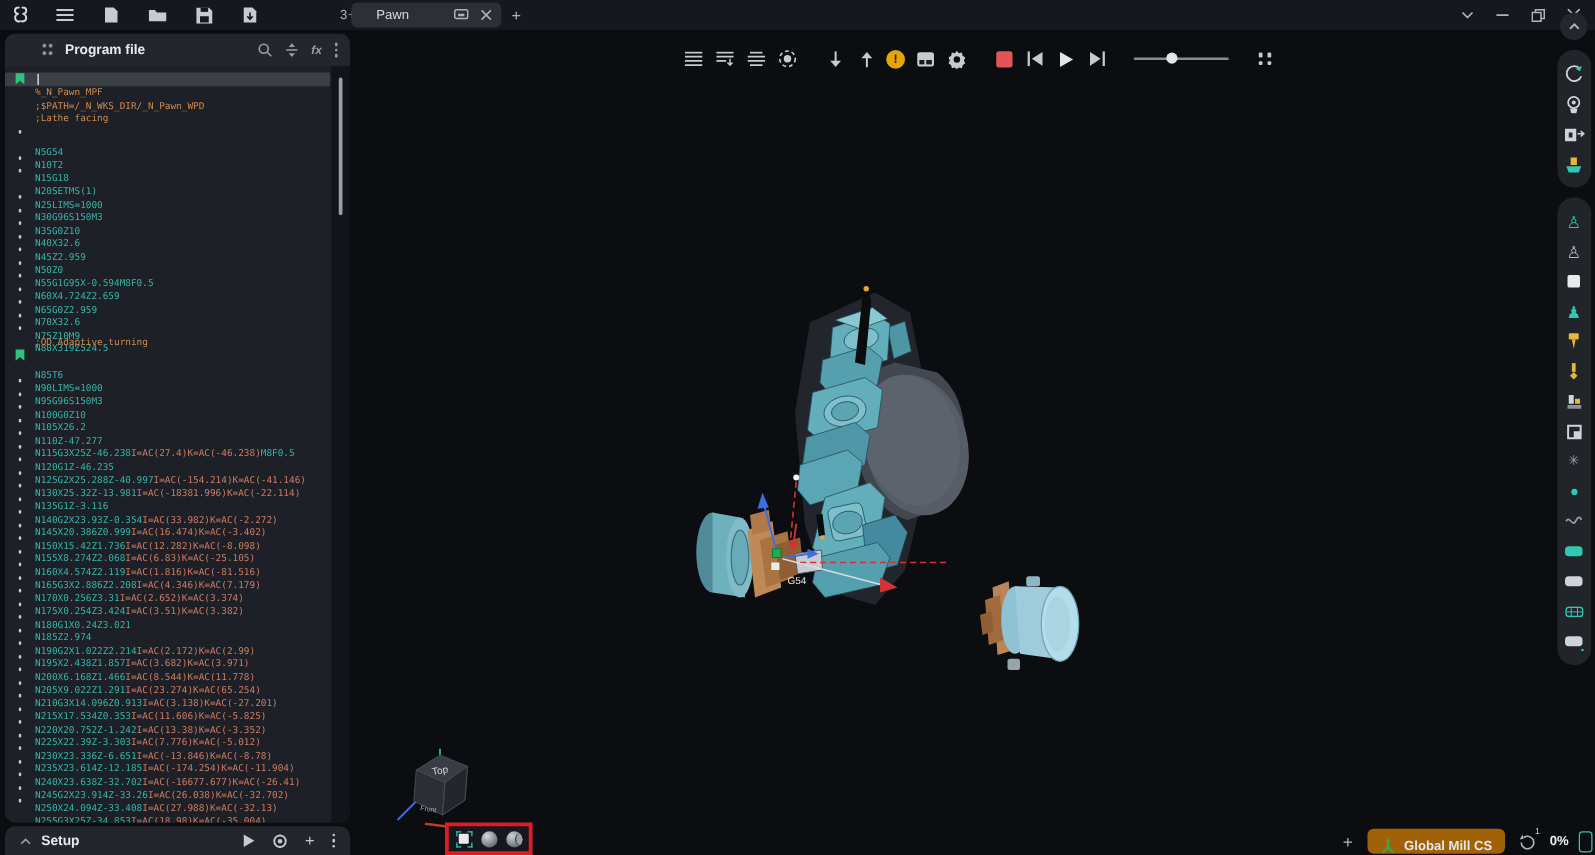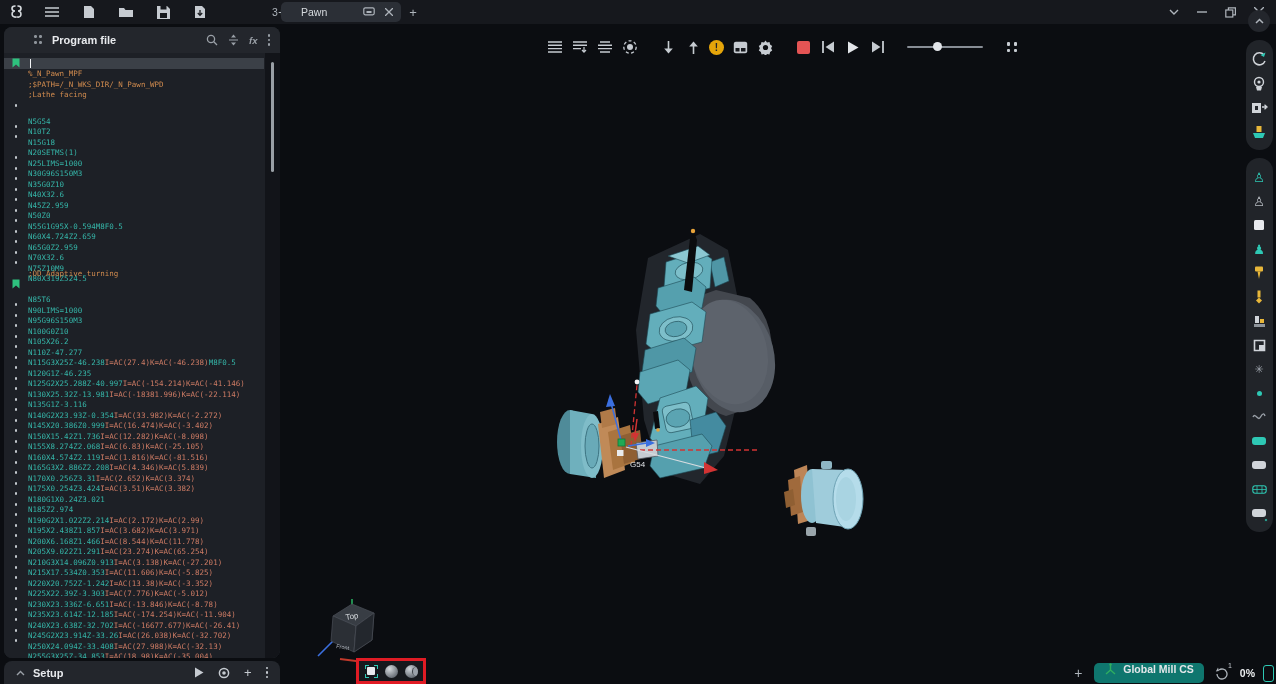--- a/index.html
+++ b/index.html
@@ -77,21 +77,21 @@
   .rsb-circle { width:22px; height:22px; border-radius:50%; background:#23262c; color:#aeb4bb; display:flex; align-items:center; justify-content:center; margin-bottom:8px; }
   .rsb-pill { width:27px; background:#212429; border-radius:13px; display:flex; flex-direction:column; align-items:center; padding:7px 0; margin-bottom:8px; }
   .rsb-pill .ic { width:22px; height:24px; display:flex; align-items:center; justify-content:center; }
   .pawn { font-size:13px; line-height:1; }
   .band { width:14px; height:8px; border-radius:3px; }
   .sf { color:#9aa0a8; font-size:11px; line-height:1; }
 
   
   .statusbar { position:absolute; right:2px; top:638px; height:22px; display:flex; align-items:center; gap:8px; }
   .plus-btn { width:16px; height:16px; color:#aeb4bb; font-size:14px; display:flex; align-items:center; justify-content:center; }
-  .cs-pill { height:20px; background:#0f766e; border-radius:5px; display:flex; align-items:flex-start; gap:6px; padding:0 10px; }
+  .cs-pill { height:20px; background:#a16207; border-radius:5px; display:flex; align-items:flex-end; gap:6px; padding:0 10px; }
   .cs-label { color:#e4e7ea; font-size:10.5px; font-weight:bold; }
   .rot-btn { position:relative; width:20px; height:20px; color:#aeb4bb; display:flex; align-items:center; justify-content:center; }
   .rot-btn sup { position:absolute; right:0; top:-1px; font-size:7px; color:#c6cbd1; }
   .progress { color:#eceef0; font-size:10.5px; font-weight:bold; }
   .battery { width:11px; height:17px; border:1.6px solid #2ec8b4; border-radius:3px; }
 </style>
 </head>
 <body>
 
 <div class="topbar">
@@ -238,21 +238,21 @@
         <div class="code-row"><span class="mk"><span class="dot"></span></span><span class="c-code">N115G3X25Z-46.238<span class="hl">I=AC(27.4)</span><span class="hl">K=AC(-46.238)</span>M8F0.5</span></div>
         <div class="code-row"><span class="mk"><span class="dot"></span></span><span class="c-code">N120G1Z-46.235</span></div>
         <div class="code-row"><span class="mk"><span class="dot"></span></span><span class="c-code">N125G2X25.288Z-40.997<span class="hl">I=AC(-154.214)</span><span class="hl">K=AC(-41.146)</span></span></div>
         <div class="code-row"><span class="mk"><span class="dot"></span></span><span class="c-code">N130X25.32Z-13.981<span class="hl">I=AC(-18381.996)</span><span class="hl">K=AC(-22.114)</span></span></div>
         <div class="code-row"><span class="mk"><span class="dot"></span></span><span class="c-code">N135G1Z-3.116</span></div>
         <div class="code-row"><span class="mk"><span class="dot"></span></span><span class="c-code">N140G2X23.93Z-0.354<span class="hl">I=AC(33.982)</span><span class="hl">K=AC(-2.272)</span></span></div>
         <div class="code-row"><span class="mk"><span class="dot"></span></span><span class="c-code">N145X20.386Z0.999<span class="hl">I=AC(16.474)</span><span class="hl">K=AC(-3.402)</span></span></div>
         <div class="code-row"><span class="mk"><span class="dot"></span></span><span class="c-code">N150X15.42Z1.736<span class="hl">I=AC(12.282)</span><span class="hl">K=AC(-8.098)</span></span></div>
         <div class="code-row"><span class="mk"><span class="dot"></span></span><span class="c-code">N155X8.274Z2.068<span class="hl">I=AC(6.83)</span><span class="hl">K=AC(-25.105)</span></span></div>
         <div class="code-row"><span class="mk"><span class="dot"></span></span><span class="c-code">N160X4.574Z2.119<span class="hl">I=AC(1.816)</span><span class="hl">K=AC(-81.516)</span></span></div>
-        <div class="code-row"><span class="mk"><span class="dot"></span></span><span class="c-code">N165G3X2.886Z2.208<span class="hl">I=AC(4.346)</span><span class="hl">K=AC(5.839)</span></span></div>
+        <div class="code-row"><span class="mk"><span class="dot"></span></span><span class="c-code">N165G3X2.886Z2.208<span class="hl">I=AC(4.346)</span><span class="hl">K=AC(7.179)</span></span></div>
         <div class="code-row"><span class="mk"><span class="dot"></span></span><span class="c-code">N170X0.256Z3.31<span class="hl">I=AC(2.652)</span><span class="hl">K=AC(3.374)</span></span></div>
         <div class="code-row"><span class="mk"><span class="dot"></span></span><span class="c-code">N175X0.254Z3.424<span class="hl">I=AC(3.51)</span><span class="hl">K=AC(3.382)</span></span></div>
         <div class="code-row"><span class="mk"><span class="dot"></span></span><span class="c-code">N180G1X0.24Z3.021</span></div>
         <div class="code-row"><span class="mk"><span class="dot"></span></span><span class="c-code">N185Z2.974</span></div>
         <div class="code-row"><span class="mk"><span class="dot"></span></span><span class="c-code">N190G2X1.022Z2.214<span class="hl">I=AC(2.172)</span><span class="hl">K=AC(2.99)</span></span></div>
         <div class="code-row"><span class="mk"><span class="dot"></span></span><span class="c-code">N195X2.438Z1.857<span class="hl">I=AC(3.682)</span><span class="hl">K=AC(3.971)</span></span></div>
         <div class="code-row"><span class="mk"><span class="dot"></span></span><span class="c-code">N200X6.168Z1.466<span class="hl">I=AC(8.544)</span><span class="hl">K=AC(11.778)</span></span></div>
         <div class="code-row"><span class="mk"><span class="dot"></span></span><span class="c-code">N205X9.022Z1.291<span class="hl">I=AC(23.274)</span><span class="hl">K=AC(65.254)</span></span></div>
         <div class="code-row"><span class="mk"><span class="dot"></span></span><span class="c-code">N210G3X14.096Z0.913<span class="hl">I=AC(3.138)</span><span class="hl">K=AC(-27.201)</span></span></div>
         <div class="code-row"><span class="mk"><span class="dot"></span></span><span class="c-code">N215X17.534Z0.353<span class="hl">I=AC(11.606)</span><span class="hl">K=AC(-5.825)</span></span></div>

